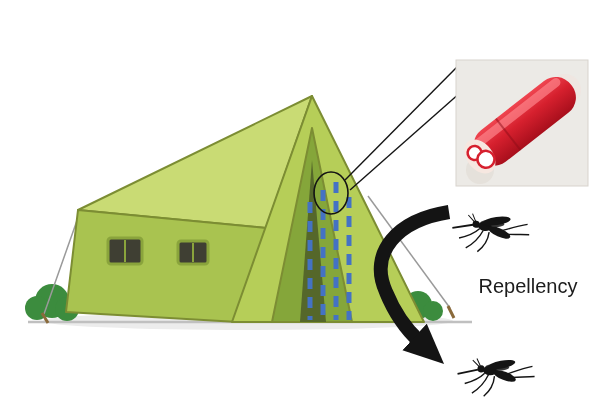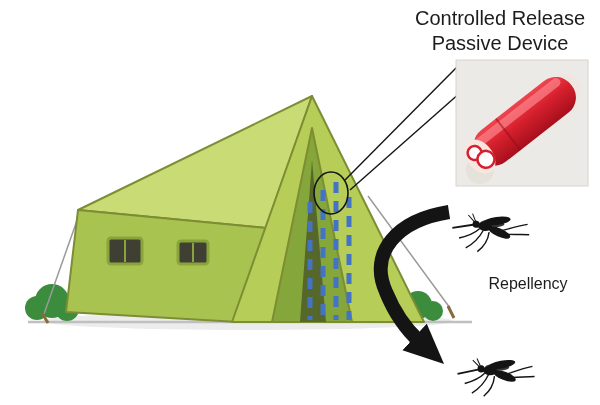--- a/index.html
+++ b/index.html
@@ -9,21 +9,21 @@
     --ground-gray:#c0c0c0; --ink:#141414; --rope-gray:#9a9a9a;
   }
   html,body{margin:0;padding:0;background:#fff;}
   .stage{
     position:relative; width:600px; height:405px; background:#ffffff;
     overflow:hidden; font-family:"Liberation Sans", sans-serif; color:#1c1c1c;
   }
   .scene{position:absolute; left:0; top:0;}
   .label{position:absolute; text-align:center; line-height:1.25; color:#1c1c1c;}
   .device-title{left:402px; top:6px; width:196px; font-size:20px; white-space:pre-line;}
-  .repellency{left:462px; top:274px; width:132px; font-size:16px;}
+  .repellency{left:462px; top:274px; width:132px; font-size:20px;}
   
   .f-roof{fill:var(--tent-roof);} .f-wall{fill:var(--tent-wall);} .f-front{fill:var(--tent-front);}
   .f-entrance{fill:var(--tent-entrance);} .f-entrance-dark{fill:var(--tent-entrance-dark);}
   .s-outline{stroke:var(--tent-outline); stroke-width:2; stroke-linejoin:round;}
   .dash{stroke:var(--dash-blue);}
   .bush{fill:var(--bush-green);}
   .rope{stroke:var(--rope-gray); stroke-width:1.5; fill:none;}
   .ink-stroke{stroke:var(--ink); fill:none;}
 </style>
 </head>
@@ -135,17 +135,15 @@
     </g>
 
     <g>
       <use href="#mosquito" transform="translate(489,226) rotate(8)"></use>
     </g>
     <g>
       <use href="#mosquito" transform="translate(494,370) rotate(5)"></use>
     </g>
   </svg>
 
-  <div class="label device-title">Controlled Release
-Passive Device</div>
 
   <div class="label repellency">Repellency</div>
 </div>
 
 </body></html>

